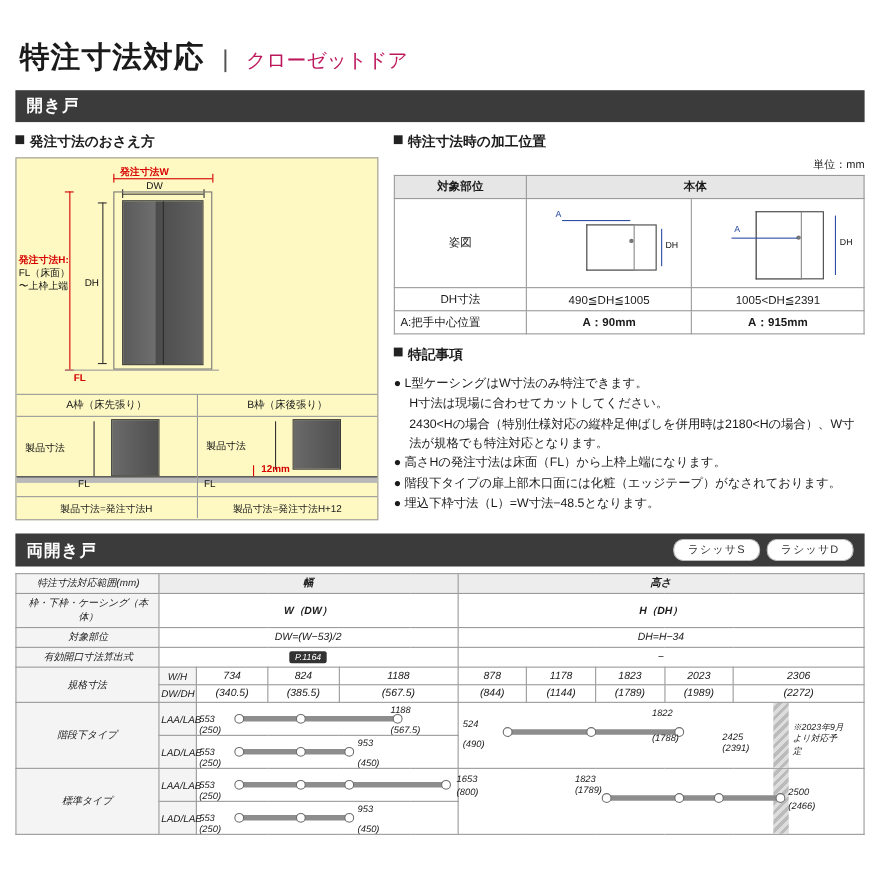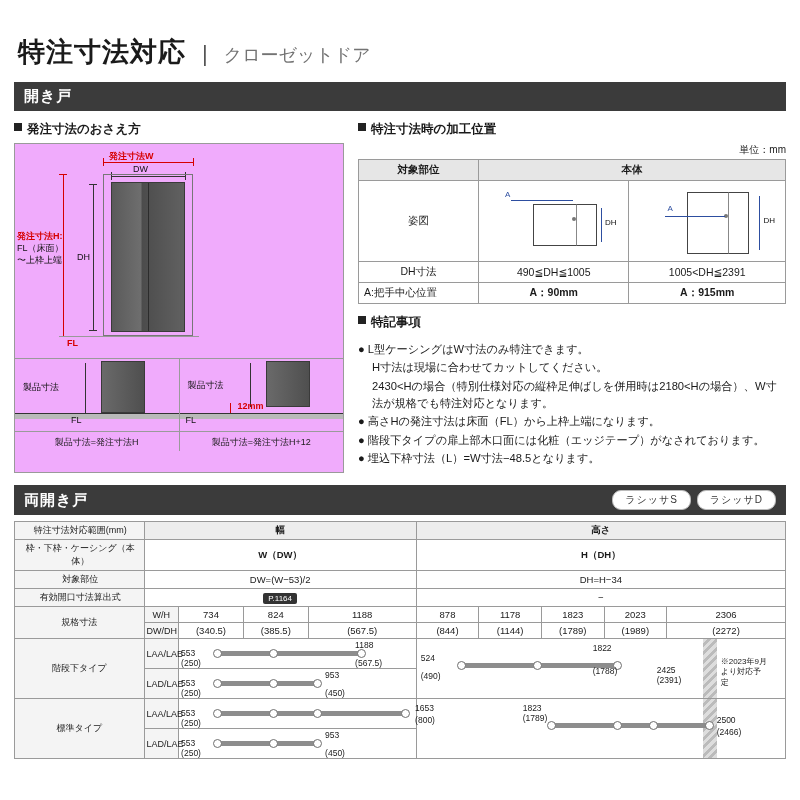--- a/index.html
+++ b/index.html
@@ -13,21 +13,21 @@
     overflow: hidden;
   }
   .page { position: relative; width: 800px; height: 718px; padding: 0 14px; }
 
   
   .header { display: flex; align-items: baseline; padding: 34px 4px 8px 4px; }
   .header .title {
     font-size: 27px; font-weight: bold; letter-spacing: 1px;
   }
   .header .divider { margin: 0 16px; font-size: 22px; color: #555; }
-  .header .subtitle { font-size: 18px; color: #737373; }
+  .header .subtitle { font-size: 18px; color: #be185d; }
 
   
   .secbar {
     background: #3b3b3b; color:#fff; font-size: 15px; font-weight: bold;
     padding: 5px 10px; margin-top: 4px; letter-spacing: 1px;
   }
   .secbar.with-tags { display:flex; align-items:center; justify-content: space-between; }
   .tagwrap { display:flex; gap:6px; }
   .tag {
     background:#fff; color:#333; font-size:10px; font-weight:normal;
@@ -37,21 +37,21 @@
   
   .cols { display: flex; gap: 14px; margin-top: 10px; }
   .colL { width: 330px; }
   .colR { flex: 1; }
 
   .blkhead { font-size: 12.5px; font-weight: bold; margin-bottom: 5px; }
   .blkhead .sq { display:inline-block; width:8px; height:8px; background:#222; margin-right:5px; vertical-align:2px;}
 
   
   .diagram {
-    border: 1px solid #9a9a9a; background: #f0abfc; position: relative;
+    border: 1px solid #9a9a9a; background: #fef9c3; position: relative;
     height: 330px;
   }
   .d-upper { position: relative; height: 215px; border-bottom: 1px solid #9a9a9a;}
   .doorbox {
     position:absolute; left: 96px; top: 38px; width: 74px; height: 150px;
     background: linear-gradient(90deg,#5a5a5a 0%, #6e6e6e 40%, #4c4c4c 42%, #616161 100%);
     border: 1px solid #3a3a3a;
   }
   .doorbox:after{
     content:""; position:absolute; left:50%; top:0; bottom:0; width:1px; background:#2c2c2c;
@@ -95,21 +95,21 @@
   .blueline{ position:absolute; background:#2d4ea0; }
   .dot { position:absolute; width:4px; height:4px; border-radius:50%; background:#777; }
 
   .notes { margin-top: 10px; font-size: 11.2px; line-height: 1.55; }
   .notes .item { display:flex; margin-bottom:1px;}
   .notes .b { margin-right:3px; }
   .notes .sub { margin-left: 14px; }
 
   
   .bt { margin-top: 6px; }
-  table.t2 { border-collapse: collapse; width: 100%; font-size: 9.5px; table-layout: fixed; }
+  table.t2 { border-collapse: collapse; width: 100%; font-size: 9.5px; table-layout: fixed; font-style: italic; }
   table.t2 th, table.t2 td { border: 1px solid #9a9a9a; padding: 2px 2px; text-align:center; }
   table.t2 th { background:#ededed; font-weight: bold; }
   .lbl-col { background:#f4f4f4; font-size:9px; text-align:left; padding-left:4px !important;}
   .rowlabel { background:#f4f4f4; font-size:9px; }
   .pbadge { background:#333; color:#fff; font-size:8px; padding:1px 5px; border-radius:2px;}
   .barcell { position:relative; height: 30px; }
   .bar { position:absolute; height:5px; background:#8d8d8d; top: 12px; border-radius:3px;}
   .knob { position:absolute; width:9px; height:9px; border-radius:50%; border:1.5px solid #6f6f6f; background:#fff; top:10px;}
   .vt { position:absolute; font-size:8.5px; }
   .hatch { position:absolute; top:0; bottom:0; background: repeating-linear-gradient(135deg,#ddd 0 3px,#bbb 3px 6px); }
@@ -163,20 +163,24 @@
           <div class="bline v" style="left:78px; top:40px; height:146px;"></div>
           <div class="bline h" style="left:74px; top:40px; width:8px;"></div>
           <div class="bline h" style="left:74px; top:186px; width:8px;"></div>
           <div class="blklabel" style="left:62px; top:108px;">DH</div>
 
           <div class="bline h" style="left:44px; top:192px; width:140px; background:#999;"></div>
           <div class="redlabel" style="left:52px; top:194px;">FL</div>
         </div>
 
         <div class="d-lower">
+          <div class="lowhead">
+            <div>A枠（床先張り）</div>
+            <div>B枠（床後張り）</div>
+          </div>
           <div class="lowbody">
             <div class="half">
               <div class="minidoor" style="left:86px; top:2px; width:44px; height:52px;"></div>
               <div class="bline v" style="left:70px; top:4px; height:50px;"></div>
               <div class="blklabel" style="left:8px; top:22px;">製品寸法</div>
               <div class="floorline" style="left:0; right:0; top:54px; height:6px;"></div>
               <div class="bline h" style="left:0; right:0; top:54px;"></div>
               <div class="blklabel" style="left:56px; top:56px;">FL</div>
             </div>
             <div class="half">

